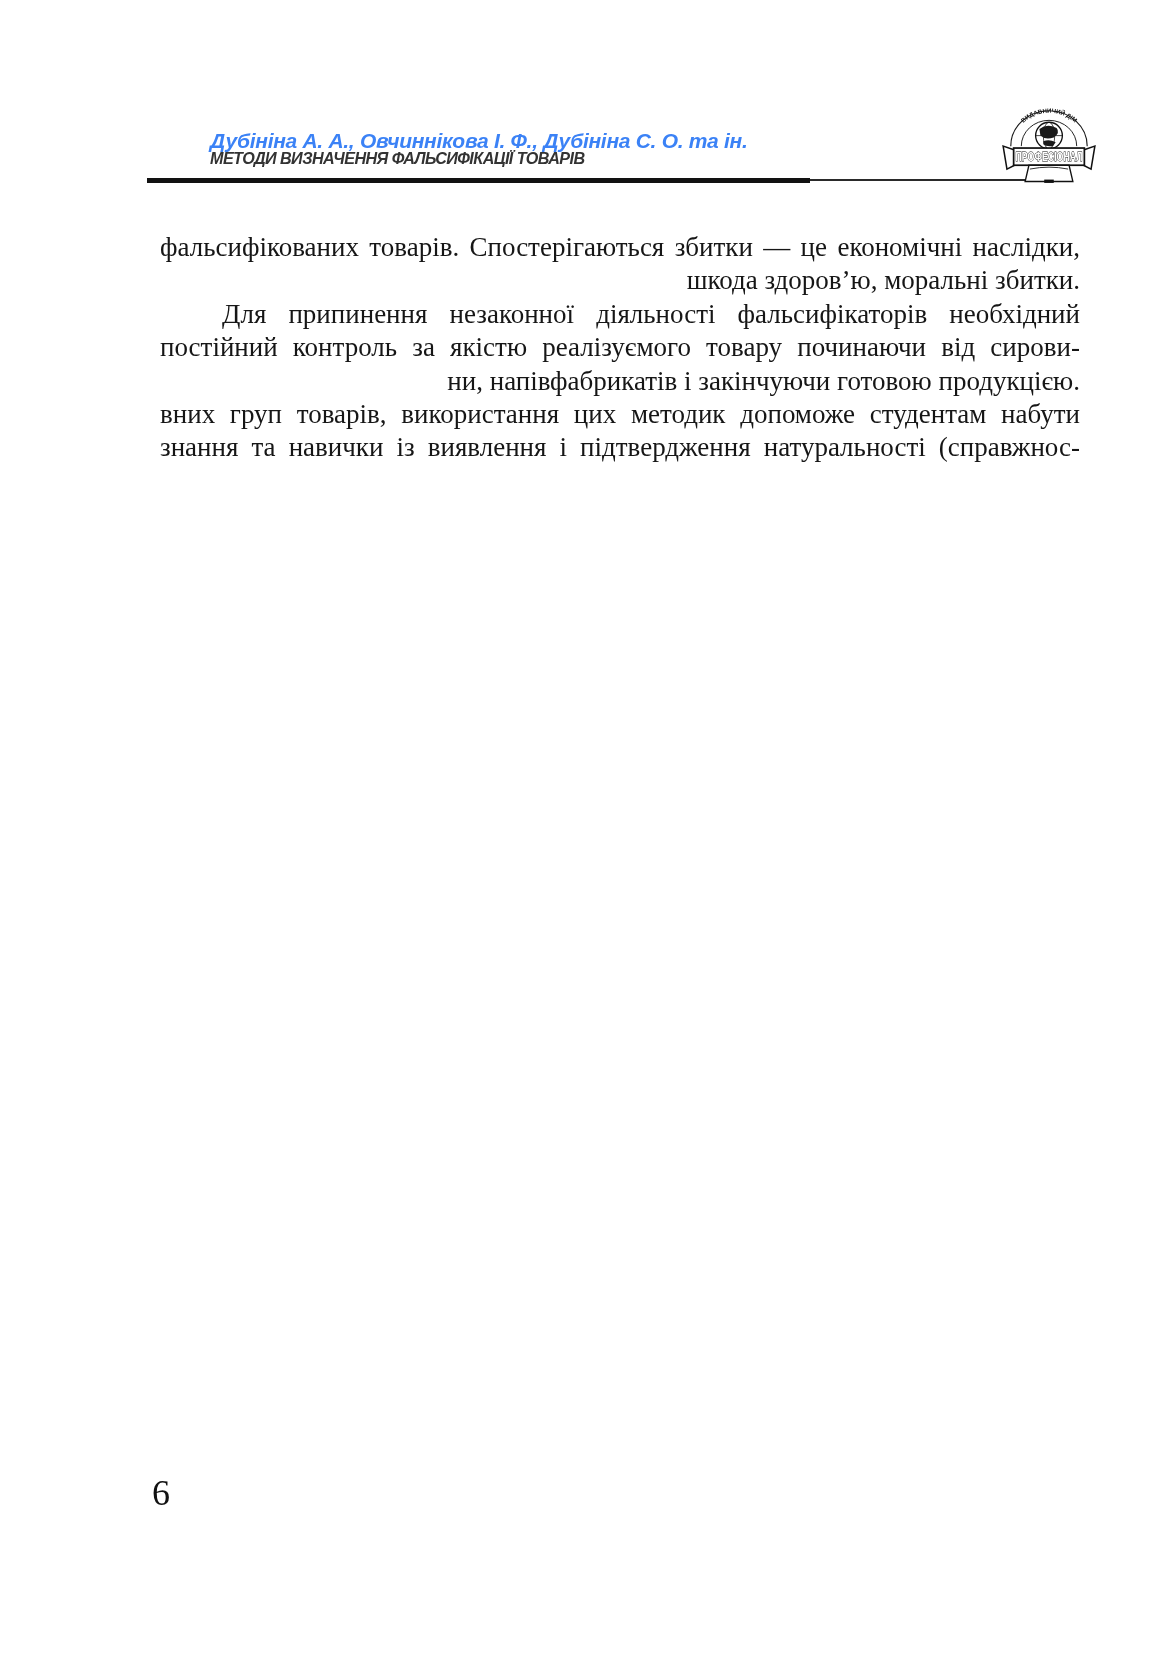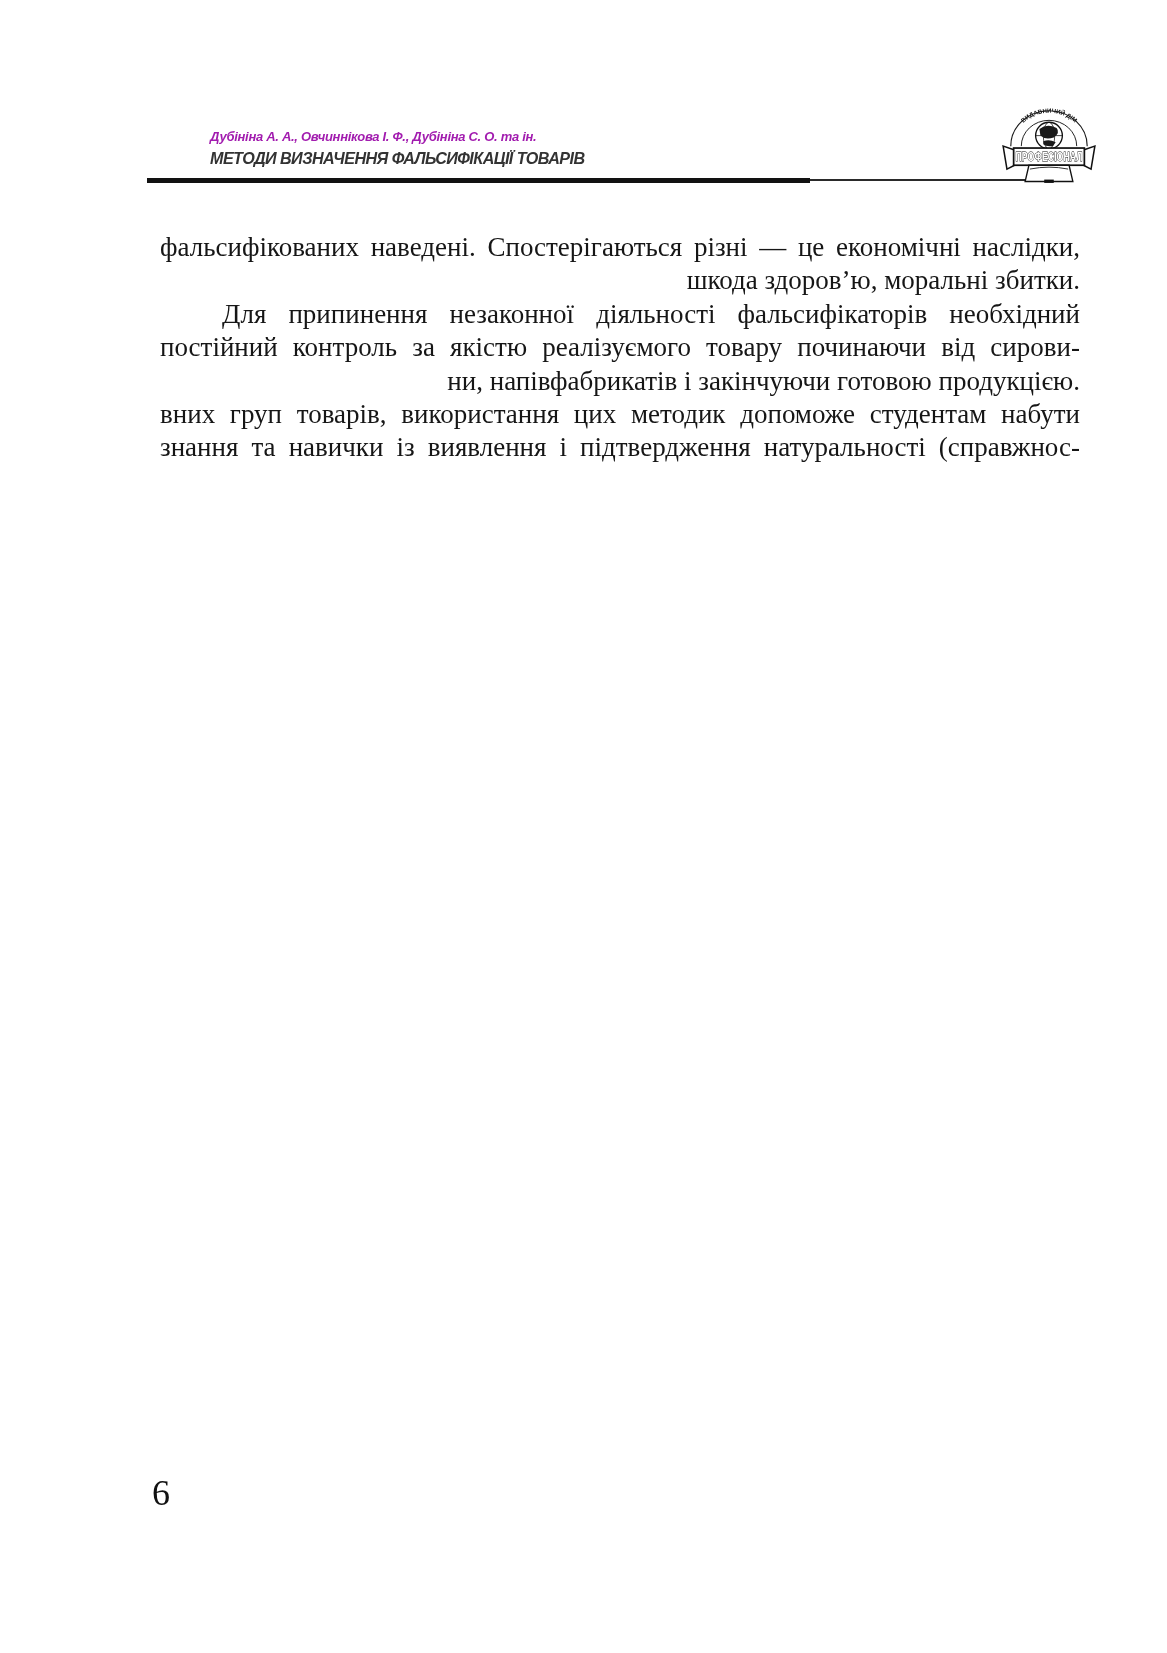--- a/index.html
+++ b/index.html
@@ -14,23 +14,23 @@
   }
 
   
   .hdr-authors {
     position: absolute;
     left: 210px;
     top: 129px;
     font-family: "Liberation Sans", sans-serif;
     font-style: italic;
     font-weight: bold;
-    font-size: 13px;
+    font-size: 21px;
     letter-spacing: -0.3px;
-    color: #a21caf;
+    color: #3b82f6;
     white-space: nowrap;
   }
   .hdr-title {
     position: absolute;
     left: 210px;
     top: 149px;
     font-family: "Liberation Sans", sans-serif;
     font-style: italic;
     font-weight: bold;
     font-size: 17px;
@@ -125,21 +125,21 @@
 
       <g>
         <polygon points="29,62 71,62 75,79 25,79" fill="#ffffff" stroke="#111" stroke-width="1.4"></polygon>
         <path d="M 30,66 Q 50,62 70,66" fill="none" stroke="#111" stroke-width="0.9"></path>
         <rect x="45" y="77" width="10" height="3.5" fill="#111"></rect>
       </g>
     </svg>
   </div>
 
   <main class="body-text">
-    <p class="ln jl">фальсифікованих наведені. Спостерігаються різні — це економічні наслідки,</p>
+    <p class="ln jl">фальсифікованих товарів. Спостерігаються збитки — це економічні наслідки,</p>
     <p class="ln">шкода здоров’ю, моральні збитки.</p>
     <p class="ln jl ind">Для припинення незаконної діяльності фальсифікаторів необхідний</p>
     <p class="ln jl">постійний контроль за якістю реалізуємого товару починаючи від сирови-</p>
     <p class="ln">ни, напівфабрикатів і закінчуючи готовою продукцією.</p>
     <p class="ln jl">вних груп товарів, використання цих методик допоможе студентам набути</p>
     <p class="ln jl">знання та навички із виявлення і підтвердження натуральності (справжнос-</p>
   </main>
 
   <div class="page-number">6</div>
 

